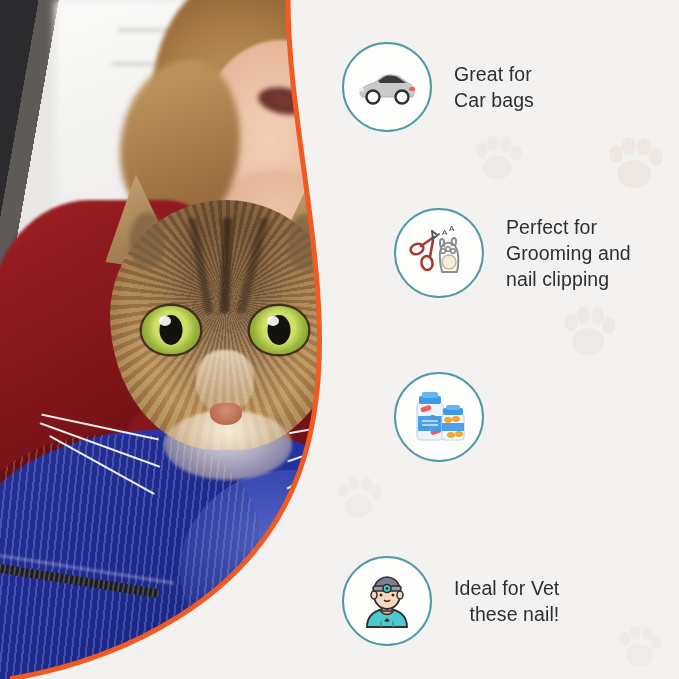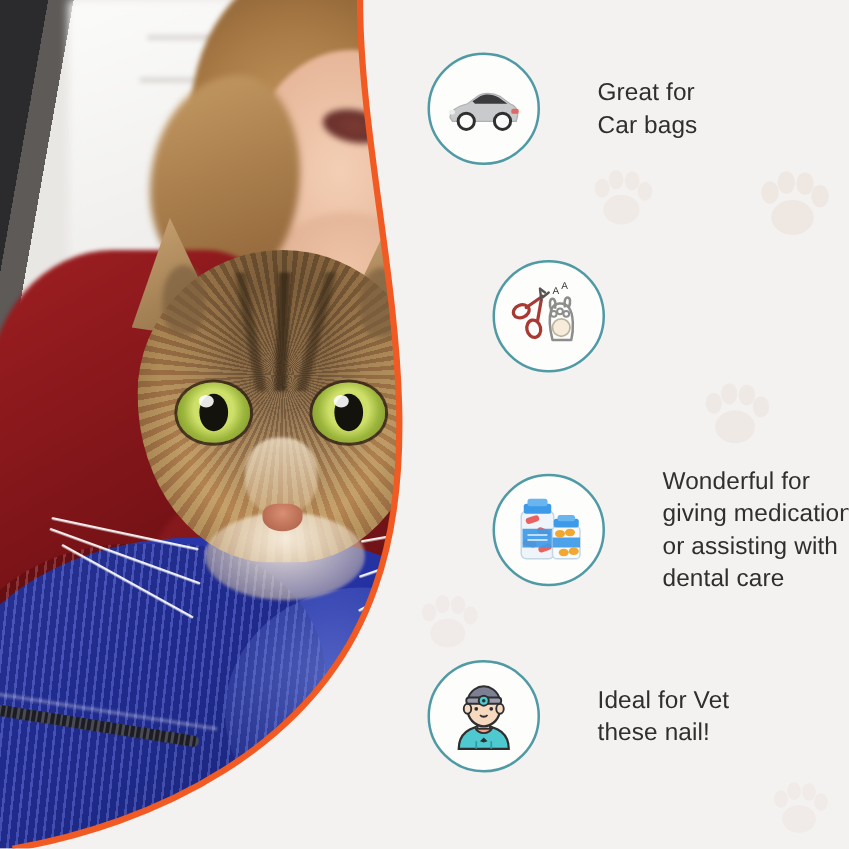--- a/index.html
+++ b/index.html
@@ -106,33 +106,33 @@
   .muzzle{position:absolute;left:72px;top:232px;width:128px;height:70px;
     background:radial-gradient(ellipse at 50% 30%,rgba(250,242,228,.92),rgba(222,203,176,.55) 70%,rgba(0,0,0,0));
     border-radius:50%;filter:blur(1.4px);}
   .whisker{position:absolute;height:2px;background:rgba(255,255,255,.92);filter:blur(.5px);border-radius:2px;}
 
   
   #curve{position:absolute;left:0;top:0;width:420px;height:679px;pointer-events:none;}
 
   
   #features{position:absolute;left:322px;top:0;width:357px;height:679px;}
-  .feature{position:absolute;display:flex;align-items:center;gap:24px;}
+  .feature{position:absolute;display:flex;align-items:center;}
   .badge{
     width:86px;height:86px;border-radius:50%;
     border:2.5px solid #4f9aa4;background:#fdfdfc;
     display:flex;align-items:center;justify-content:center;flex:none;
   }
   .ftext{margin-left:22px;color:#2f2f2f;font-size:19.5px;line-height:1.34;letter-spacing:.1px;}
   .ftext div{white-space:nowrap;}
 
   #f0{left:20px;top:42px;}
   #f1{left:72px;top:208px;}
   #f2{left:72px;top:372px;}
-  #f3{left:20px;top:528px;}
+  #f3{left:20px;top:556px;text-align:right;}
 </style>
 </head>
 <body>
 
 <div id="stage">
 
   <svg class="paw-wm" style="left:600px;top:130px;" width="70" height="70" viewBox="0 0 70 70">
     <g fill="#e9ded4">
         <ellipse cx="34" cy="44" rx="17" ry="14"></ellipse>
         <ellipse cx="16" cy="24" rx="7" ry="9"></ellipse>
@@ -276,20 +276,25 @@
             <circle cx="34" cy="27" r="2.3"></circle>
               <circle cx="39" cy="25" r="2.3"></circle>
               <circle cx="44" cy="27" r="2.3"></circle>
           </g>
           <g fill="#3a3a3a" font-size="8" font-family="Liberation Sans, sans-serif">
             <text x="33" y="11">A</text>
               <text x="40" y="7">A</text>
           </g>
         </svg>
       </div>
+      <div class="ftext">
+        <div>Perfect for</div>
+        <div>Grooming and</div>
+        <div>nail clipping</div>
+      </div>
     </div>
 
     <div class="feature" id="f2">
       <div class="badge">
         <svg width="60" height="58" viewBox="0 0 60 58">
           <rect x="8" y="14" width="26" height="38" rx="4" fill="#eef4f9" stroke="#c5d6e4" stroke-width="1.2"></rect>
           <g fill="#e8635f">
             <rect x="11" y="20" width="11" height="5" rx="2.5" transform="rotate(-18 11 20)"></rect>
             <rect x="22" y="26" width="11" height="5" rx="2.5" transform="rotate(24 22 26)"></rect>
             <rect x="10" y="36" width="11" height="5" rx="2.5" transform="rotate(14 10 36)"></rect>
@@ -306,26 +311,20 @@
           <g fill="#f0a830">
             <ellipse cx="39" cy="32" rx="4" ry="3"></ellipse>
               <ellipse cx="47" cy="31" rx="4" ry="3"></ellipse>
             <ellipse cx="42" cy="47" rx="4" ry="3"></ellipse>
               <ellipse cx="50" cy="46" rx="4" ry="3"></ellipse>
           </g>
           <rect x="33" y="35" width="22" height="8" fill="#3d9ae8" opacity=".92"></rect>
           <rect x="34" y="20" width="20" height="7" rx="2" fill="#3d9ae8"></rect>
           <rect x="37" y="17" width="14" height="5" rx="2" fill="#6ab4ef"></rect>
         </svg>
-      </div>
-      <div class="ftext">
-        <div>Wonderful for</div>
-        <div>giving medication</div>
-        <div>or assisting with</div>
-        <div>dental care</div>
       </div>
     </div>
 
     <div class="feature" id="f3">
       <div class="badge">
         <svg width="60" height="60" viewBox="0 0 60 60">
           <path d="M10 56 C10 44 19 38 30 38 C41 38 50 44 50 56 Z" fill="#4ec9cf" stroke="#2f2f2f" stroke-width="1.8"></path>
           <path d="M23 39 C26 45 34 45 37 39 L34 37 L26 37 Z" fill="#f0a08b" stroke="#2f2f2f" stroke-width="1.5"></path>
           <rect x="25" y="30" width="10" height="10" fill="#f7d9bf" stroke="#2f2f2f" stroke-width="1.5"></rect>
           <ellipse cx="30" cy="24" rx="13" ry="14" fill="#f7d9bf" stroke="#2f2f2f" stroke-width="1.8"></ellipse>

